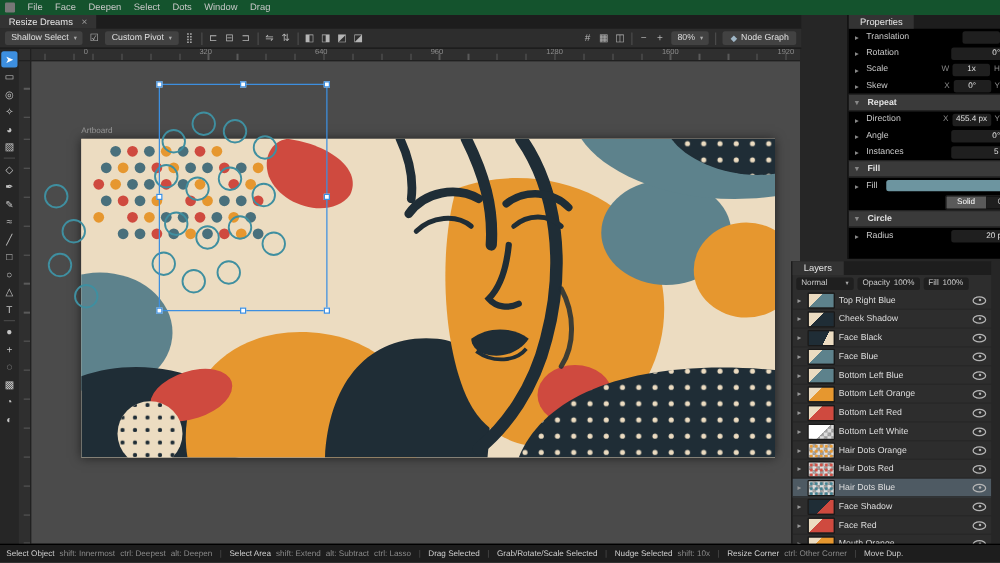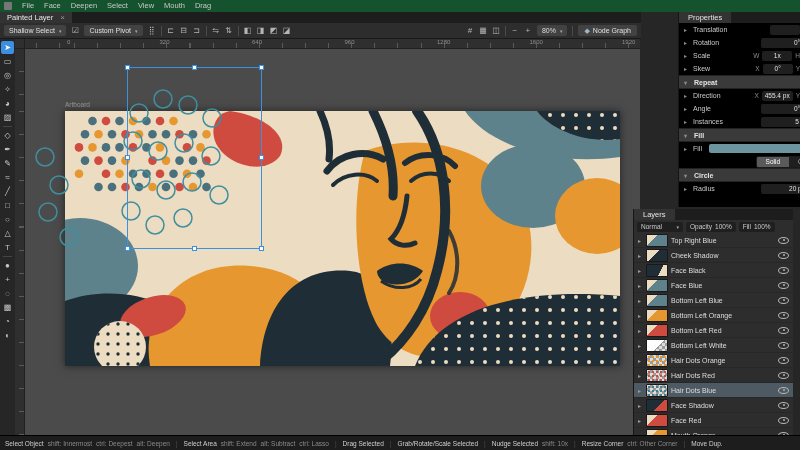--- a/index.html
+++ b/index.html
@@ -100,29 +100,29 @@
 </head>
 <body>
 
 <div class="menubar">
   <span class="logo"></span>
   <span style="display:flex;">
       <span class="menu-item">File</span>
       <span class="menu-item">Face</span>
       <span class="menu-item">Deepen</span>
       <span class="menu-item">Select</span>
-      <span class="menu-item">View</span>
-      <span class="menu-item">Mouth</span>
+      <span class="menu-item">Dots</span>
+      <span class="menu-item">Window</span>
       <span class="menu-item">Drag</span>
     </span>
 </div>
 
 <div class="tabbar">
   <div class="doc-tab">
-    <span>Painted Layer</span>
+    <span>Resize Dreams</span>
     <span class="tab-close">×</span>
   </div>
 </div>
 
 <div class="topbar">
   <div class="dropdown">
     <span>Shallow Select</span>
     <span class="dd-arrow">▾</span>
   </div>
   <span class="tb-icon">☑</span>

